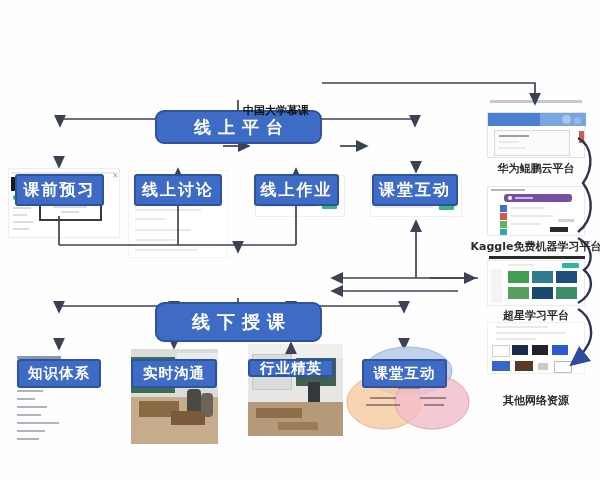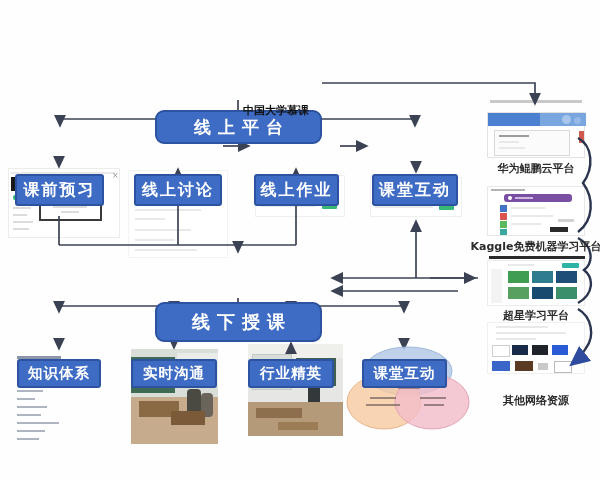--- a/index.html
+++ b/index.html
@@ -272,21 +272,21 @@
       <span style="padding-left:7px;">线下授课</span>
     </div>
 
 
   <div class="box small" style="left:17px;top:315px;width:84px;height:29px;">
       <span>知识体系</span>
     </div>
   <div class="box small" style="left:131px;top:315px;width:86px;height:29px;">
       <span>实时沟通</span>
     </div>
-  <div class="box small" style="left:248px;top:315px;width:86px;height:29px;">
+  <div class="box small" style="left:248px;top:315px;width:86px;height:18px;">
       <span>行业精英</span>
     </div>
   <div class="box small" style="left:362px;top:315px;width:85px;height:29px;">
       <span>课堂互动</span>
     </div>
 
   <div class="plabel" style="top:161px;">华为鲲鹏云平台</div>
   <div class="plabel" style="top:239px;">Kaggle免费机器学习平台</div>
   <div class="plabel" style="top:308px;">超星学习平台</div>
   <div class="plabel" style="top:393px;">其他网络资源</div>

